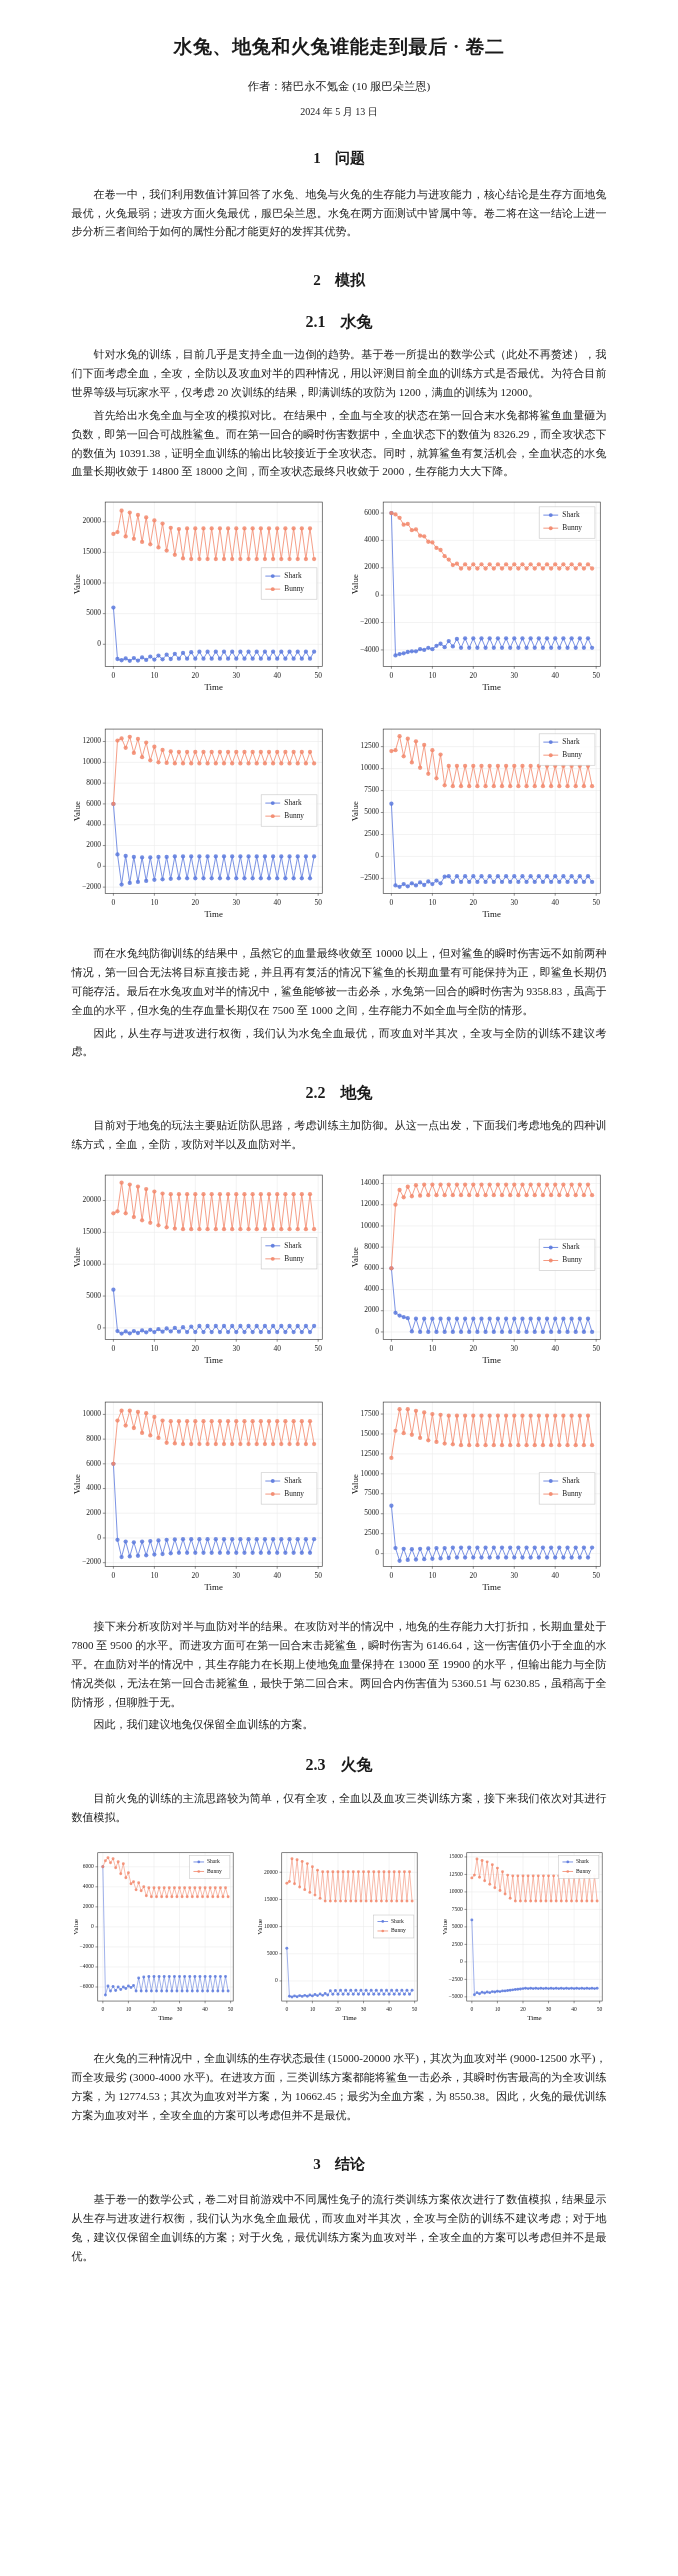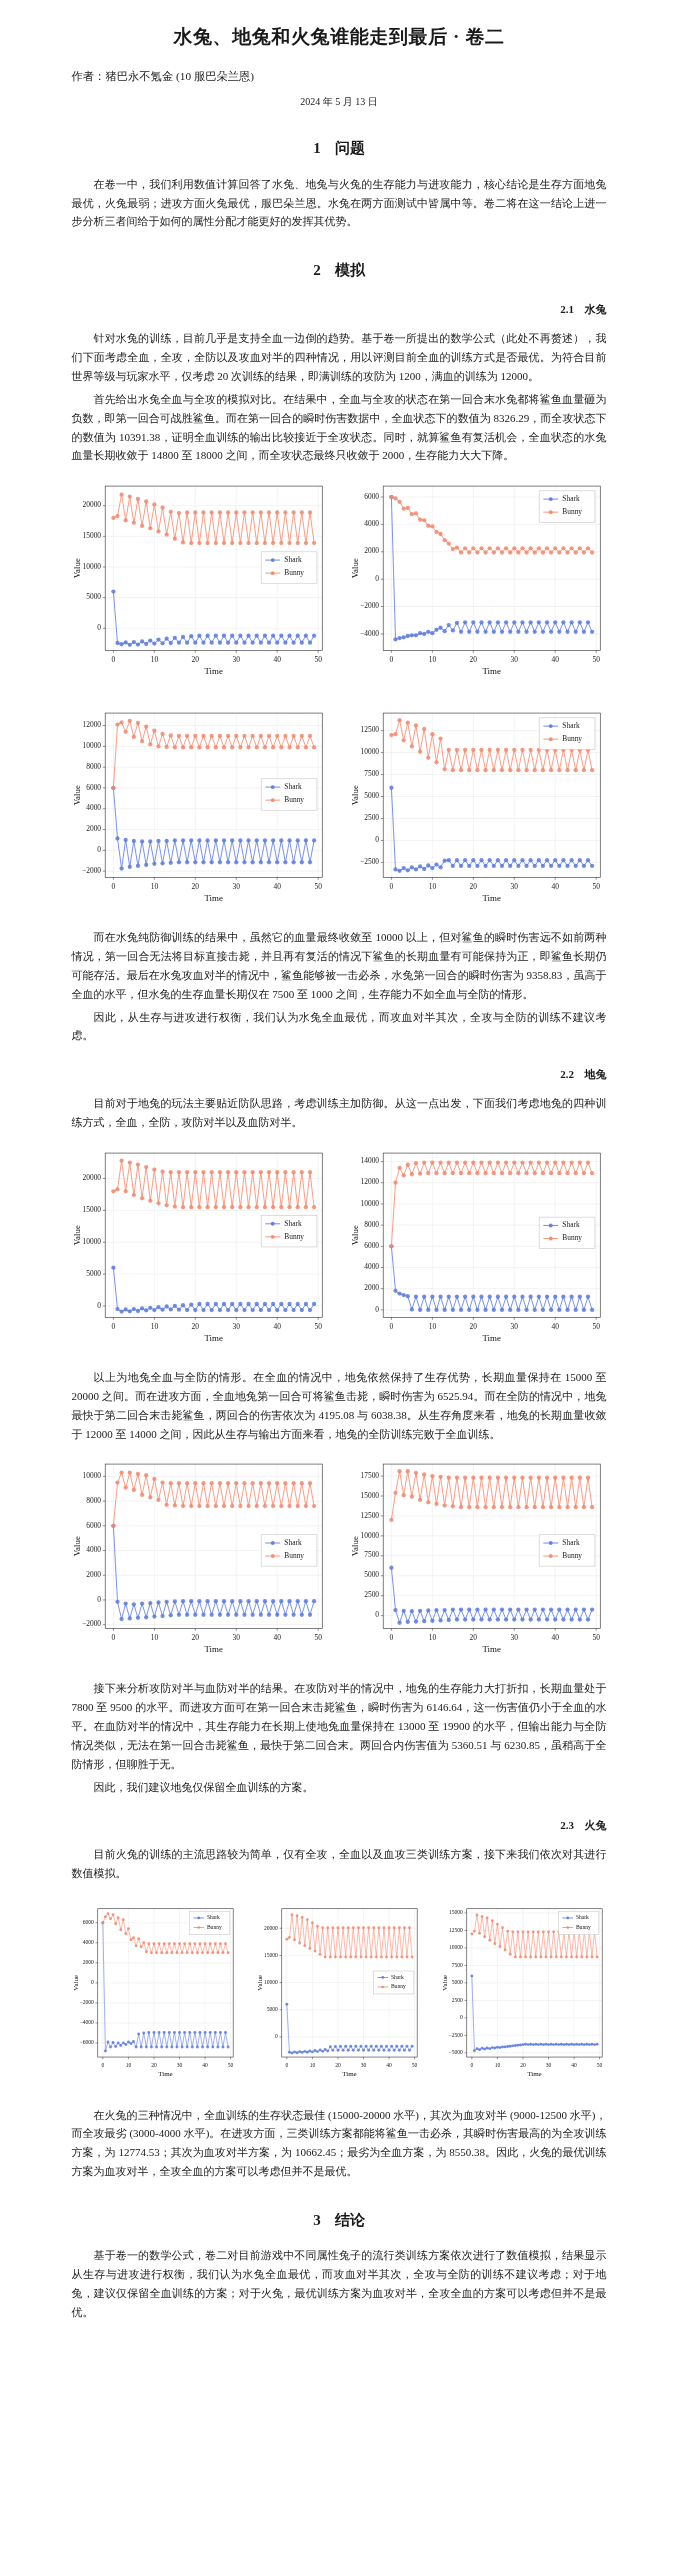--- a/index.html
+++ b/index.html
@@ -1,26 +1,26 @@
 <!DOCTYPE html>
 <html style="font-size:10px"><head>
 <meta charset="utf-8">
 <style>
   html,body{margin:0;padding:0;background:#ffffff;}
   body{
     width:678px;height:2576px;overflow:hidden;
     font-family:"Liberation Serif","DejaVu Serif",serif;
     color:#1a1a1a;
   }
-  .content{width:535px;margin:4px auto;padding-top:20px;}
+  .content{width:535px;margin:14px auto;padding-top:20px;}
   .doc-title{font-size:19px;font-weight:bold;text-align:center;margin:0;letter-spacing:0.6px;}
-  .author{font-size:11.3px;margin-top:19px;}
+  .author{font-size:11.3px;text-align:center;margin-top:19px;}
   .date{font-size:10px;text-align:center;margin-top:11.3px;}
   h2.sec{font-size:15px;font-weight:bold;text-align:center;margin:30px 0 16.3px;}
-  h3.subsec{font-size:11px;font-weight:bold;text-align:right;margin:21.3px 0 12.6px;}
+  h3.subsec{font-size:16px;font-weight:bold;text-align:center;margin:21.3px 0 12.6px;}
   .num{margin-right:0.95em;}
   p.para{font-size:11px;line-height:1.72;text-align:justify;text-indent:2em;margin:0 0 3.8px;}
   .figrow{display:flex;justify-content:center;align-items:flex-start;gap:22.6px;margin:8.8px 0 19px;}
   .figrow.small{gap:19px;margin:10px 0 16.3px;}
   svg.chart{display:block;}
   svg{font-family:"Liberation Serif","DejaVu Serif",serif;}
 </style>
 </head>
 <body>
 
@@ -961,21 +961,20 @@
         <rect x="319" y="119.03" width="94" height="53" fill="#ffffff" stroke="#c3c3c3" stroke-width="1" opacity="0.95"></rect>
         <line x1="326" x2="351" y1="133.03" y2="133.03" stroke="#5b79dd" stroke-width="1.6" opacity="0.9"></line>
         <circle cx="338.5" cy="133.03" r="3.3" fill="#5b79dd" opacity="0.9"></circle>
         <text x="358" y="133.03" dominant-baseline="middle" font-size="12.5" fill="#222">Shark</text>
         <line x1="326" x2="351" y1="155.03" y2="155.03" stroke="#f2876b" stroke-width="1.6" opacity="0.9"></line>
         <circle cx="338.5" cy="155.03" r="3.3" fill="#f2876b" opacity="0.9"></circle>
         <text x="358" y="155.03" dominant-baseline="middle" font-size="12.5" fill="#222">Bunny</text>
       </svg>
   </div>
 
-  <p class="para">以上为地兔全血与全防的情形。在全血的情况中，地兔依然保持了生存优势，长期血量保持在 15000 至 20000 之间。而在进攻方面，全血地兔第一回合可将鲨鱼击毙，瞬时伤害为 6525.94。而在全防的情况中，地兔最快于第二回合末击毙鲨鱼，两回合的伤害依次为 4195.08 与 6038.38。从生存角度来看，地兔的长期血量收敛于 12000 至 14000 之间，因此从生存与输出方面来看，地兔的全防训练完败于全血训练。</p>
 
   <div class="figrow">
     <svg class="chart" width="271" height="208" viewBox="0 0 432 332">
         <rect x="56" y="11" width="366" height="277" fill="#ffffff"></rect>
         <line x1="56" x2="422" y1="281.8" y2="281.8" stroke="#ebebeb" stroke-width="1"></line>
         <line x1="56" x2="422" y1="240.1" y2="240.1" stroke="#ebebeb" stroke-width="1"></line>
         <line x1="56" x2="422" y1="198.4" y2="198.4" stroke="#ebebeb" stroke-width="1"></line>
         <line x1="56" x2="422" y1="156.8" y2="156.8" stroke="#ebebeb" stroke-width="1"></line>
         <line x1="56" x2="422" y1="115.1" y2="115.1" stroke="#ebebeb" stroke-width="1"></line>
         <line x1="56" x2="422" y1="73.5" y2="73.5" stroke="#ebebeb" stroke-width="1"></line>

